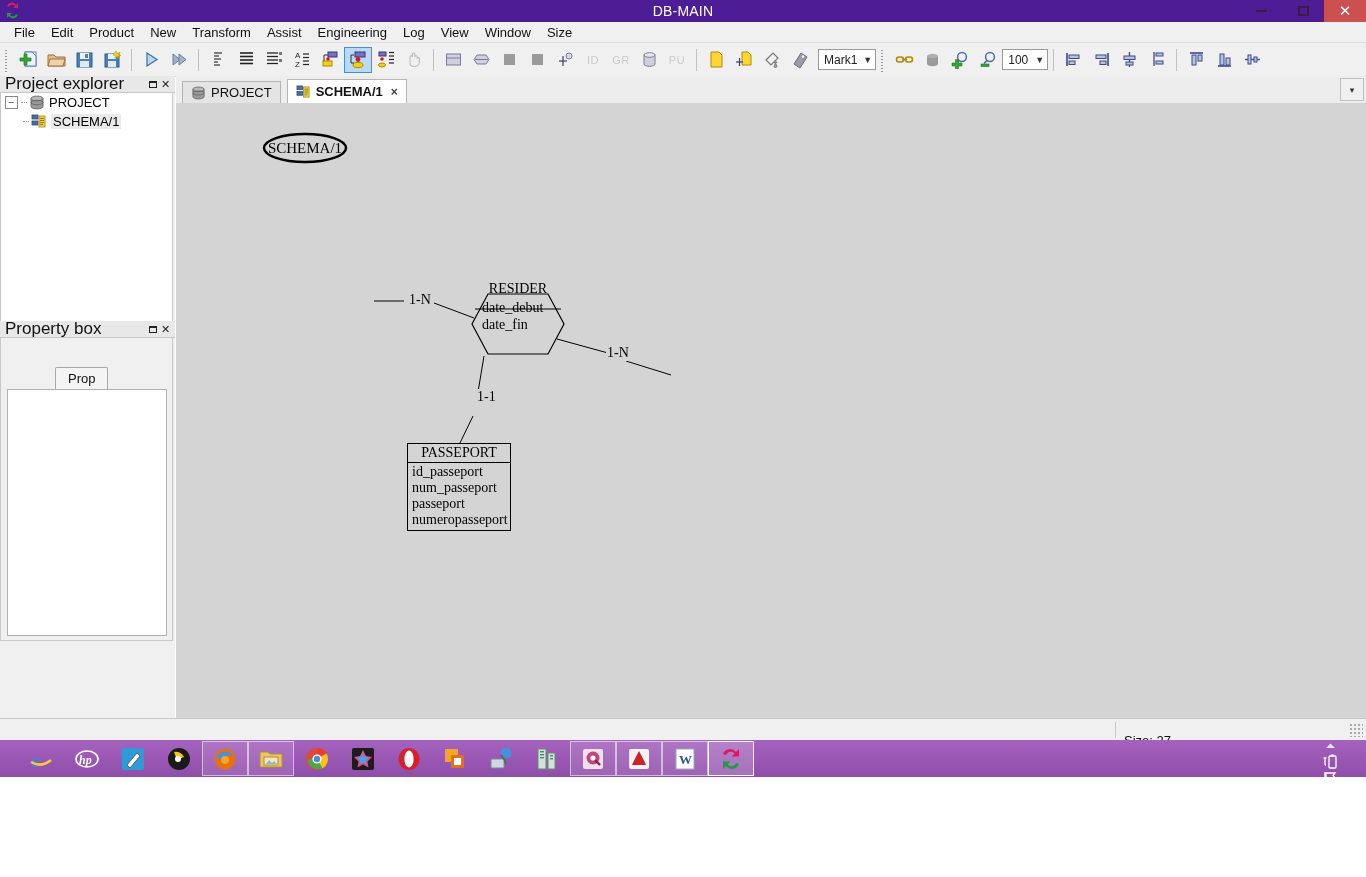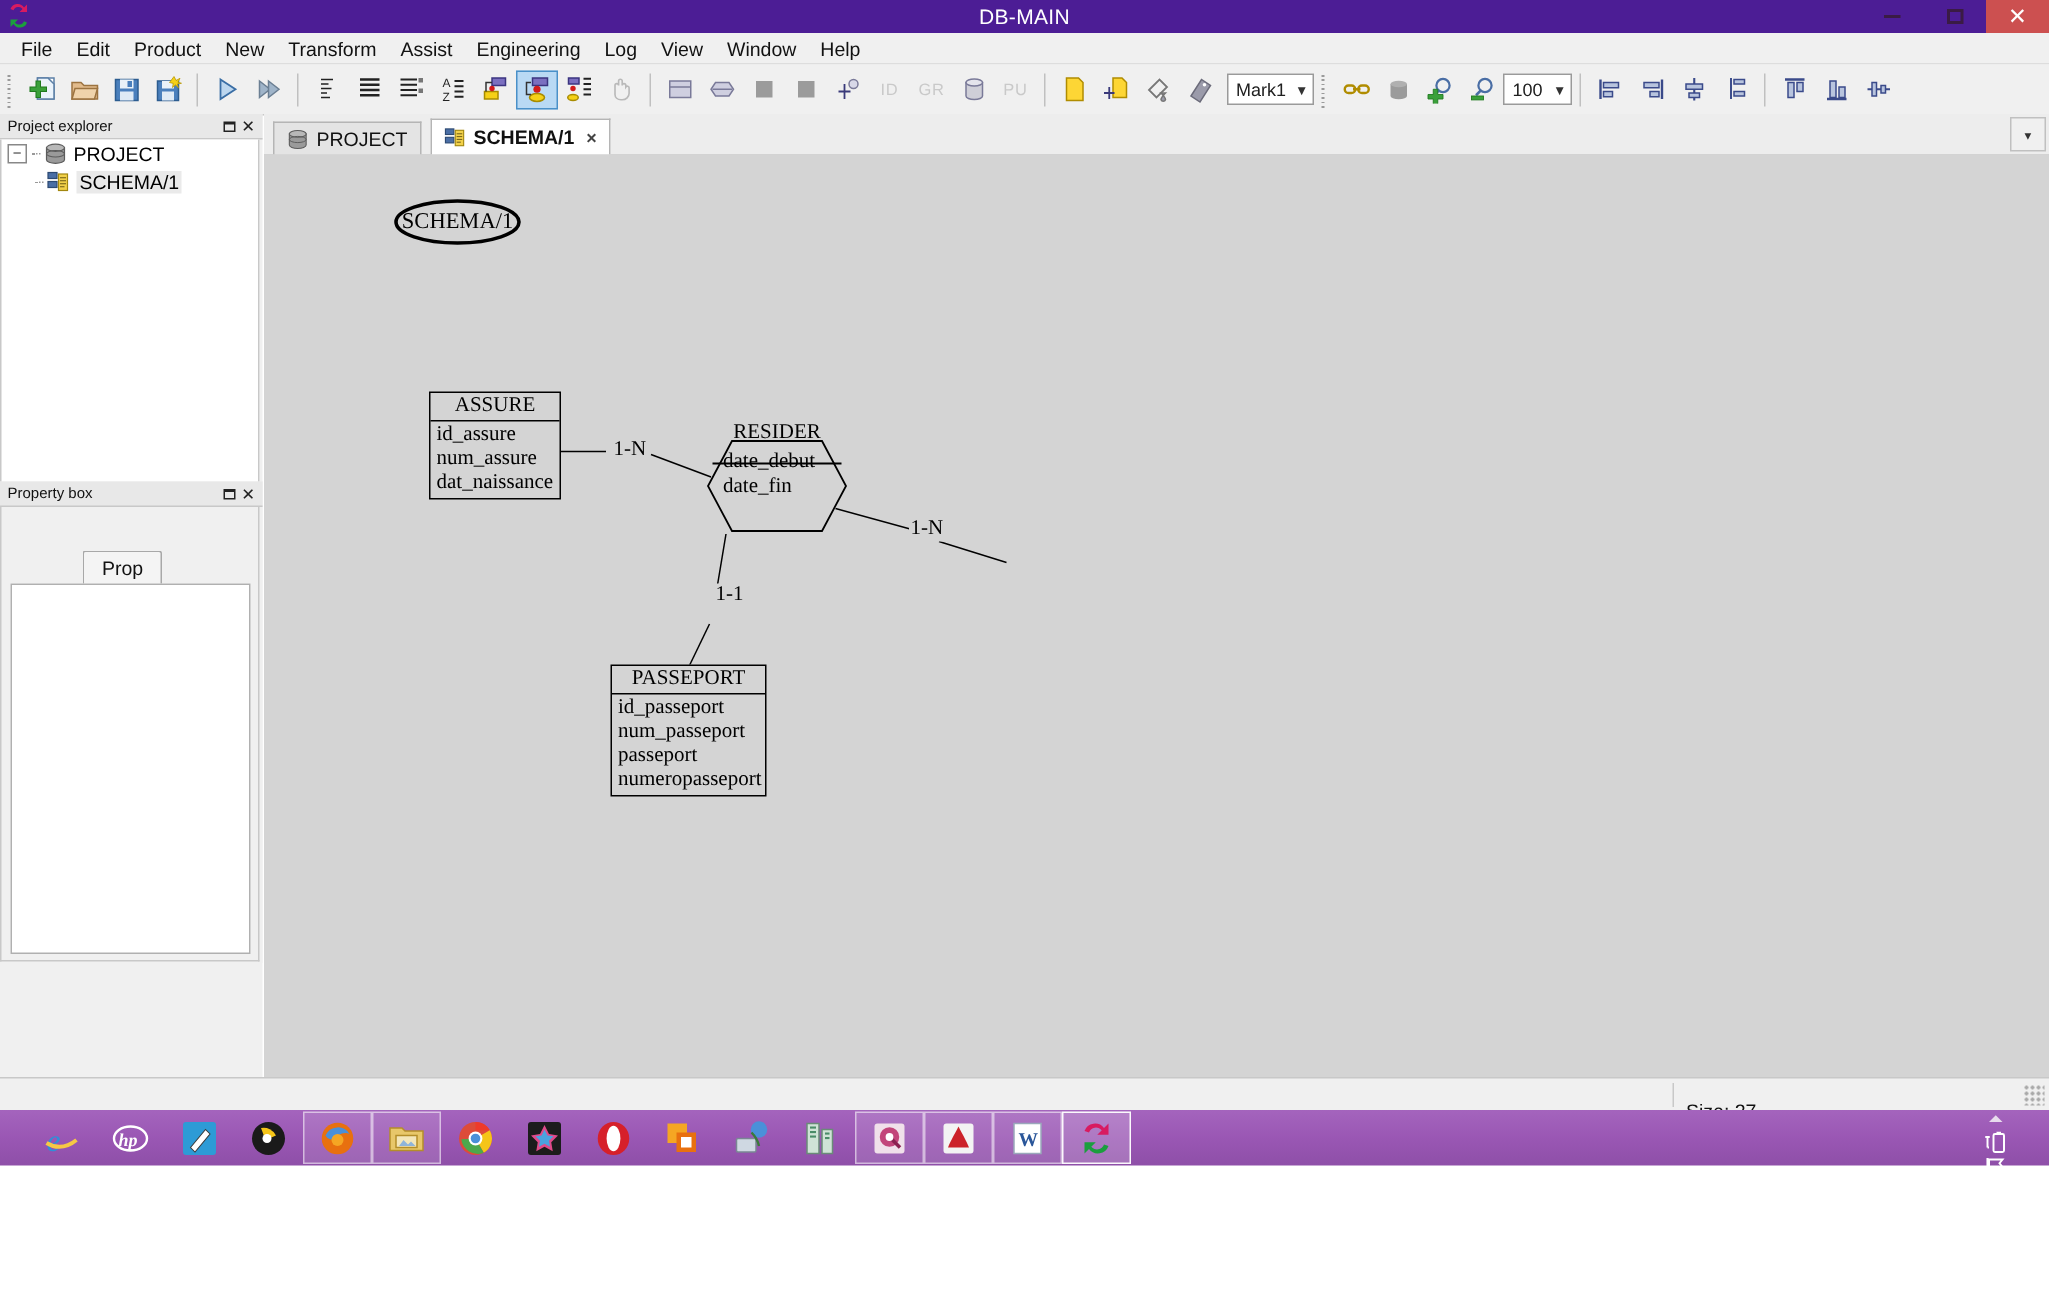--- a/index.html
+++ b/index.html
@@ -43,21 +43,21 @@
   .combo{height:21px;min-width:58px;border:1px solid #9a9a9a;background:#fff;
     display:flex;align-items:center;justify-content:space-between;box-sizing:border-box;
     padding:0 3px 0 5px;font-size:12px;}
   .combo .cv{color:#202020;}
   .combo .carr{color:#333;font-size:9px;margin-left:6px;}
 
   
   .leftdock{position:absolute;left:0;top:76px;width:175px;height:642px;background:#f0f0f0;}
   .panel-hdr{height:17px;background:#e8e8e8;border-bottom:1px solid #c8c8c8;
     display:flex;align-items:center;padding:0 3px 0 5px;box-sizing:border-box;}
-  .panel-title{font-size:10px;color:#111;flex:1;}
+  .panel-title{font-size:17px;color:#111;flex:1;}
   .pb{width:13px;height:13px;display:flex;align-items:center;justify-content:center;font-size:11px;color:#222;}
   .pb .sq{width:8px;height:7px;border:1px solid #222;border-top-width:2px;box-sizing:border-box;}
   #explorer-body{position:absolute;left:0;top:17px;width:173px;height:299px;background:#fff;
     border:1px solid #c8c8c8;border-top:none;box-sizing:border-box;overflow:hidden;}
   .tree-row{display:flex;align-items:center;height:19px;padding-left:4px;font-size:13px;white-space:nowrap;}
   .tree-row.lvl2{padding-left:22px;}
   .tree-row .sel-bg{background:#eaeaea;padding:0 2px;}
   .expander{width:11px;height:11px;border:1px solid #888;background:#fff;margin-right:3px;
     display:flex;align-items:center;justify-content:center;font-size:10px;line-height:9px;color:#333;flex:none;}
   .dashline{width:6px;border-top:1px dotted #999;margin-right:2px;}
@@ -145,21 +145,21 @@
     <div class="menu-item">File</div>
     <div class="menu-item">Edit</div>
     <div class="menu-item">Product</div>
     <div class="menu-item">New</div>
     <div class="menu-item">Transform</div>
     <div class="menu-item">Assist</div>
     <div class="menu-item">Engineering</div>
     <div class="menu-item">Log</div>
     <div class="menu-item">View</div>
     <div class="menu-item">Window</div>
-    <div class="menu-item">Help</div>
+    <div class="menu-item">Size</div>
   </div>
 
   <div class="toolbar">
     <div class="tb-grip"></div>
 
     <div class="tbtn">
       <svg width="19" height="19" viewBox="0 0 19 19">
         <rect x="6" y="2" width="11" height="14" fill="#fff" stroke="#5b7fa6"></rect>
         <path d="M6 2 h7 l4 4 v10 h-11z" fill="#eaf3fb" stroke="#5b7fa6"></path>
         <path d="M1 8 h4 V4 h3 v4 h4 v3 h-4 v4 H5 v-4 H1z" fill="#3aa03a" stroke="#1f7a1f" stroke-width=".7"></path>
@@ -558,28 +558,20 @@
       </svg>
 
       <div class="schema-oval" style="left:88px;top:31px;width:82px;height:28px;">SCHEMA/1</div>
 
       <div style="position:absolute;left:296px;top:178px;width:92px;text-align:center;font-family:'Liberation Serif',serif;font-size:14px;">RESIDER</div>
       <div style="position:absolute;left:306px;top:196px;font-family:'Liberation Serif',serif;font-size:14px;line-height:17px;">
         <div>date_debut</div>
         <div>date_fin</div>
       </div>
 
-      <div class="ent" style="left:110px;top:158px;width:88px;">
-        <div class="ent-name">ASSURE</div>
-        <div class="ent-attrs">
-          <div>id_assure</div>
-          <div>num_assure</div>
-          <div>dat_naissance</div>
-        </div>
-      </div>
 
 
       <div class="ent" style="left:231px;top:340px;width:104px;">
         <div class="ent-name">PASSEPORT</div>
         <div class="ent-attrs">
           <div>id_passeport</div>
           <div>num_passeport</div>
           <div>passeport</div>
           <div>numeropasseport</div>
         </div>

